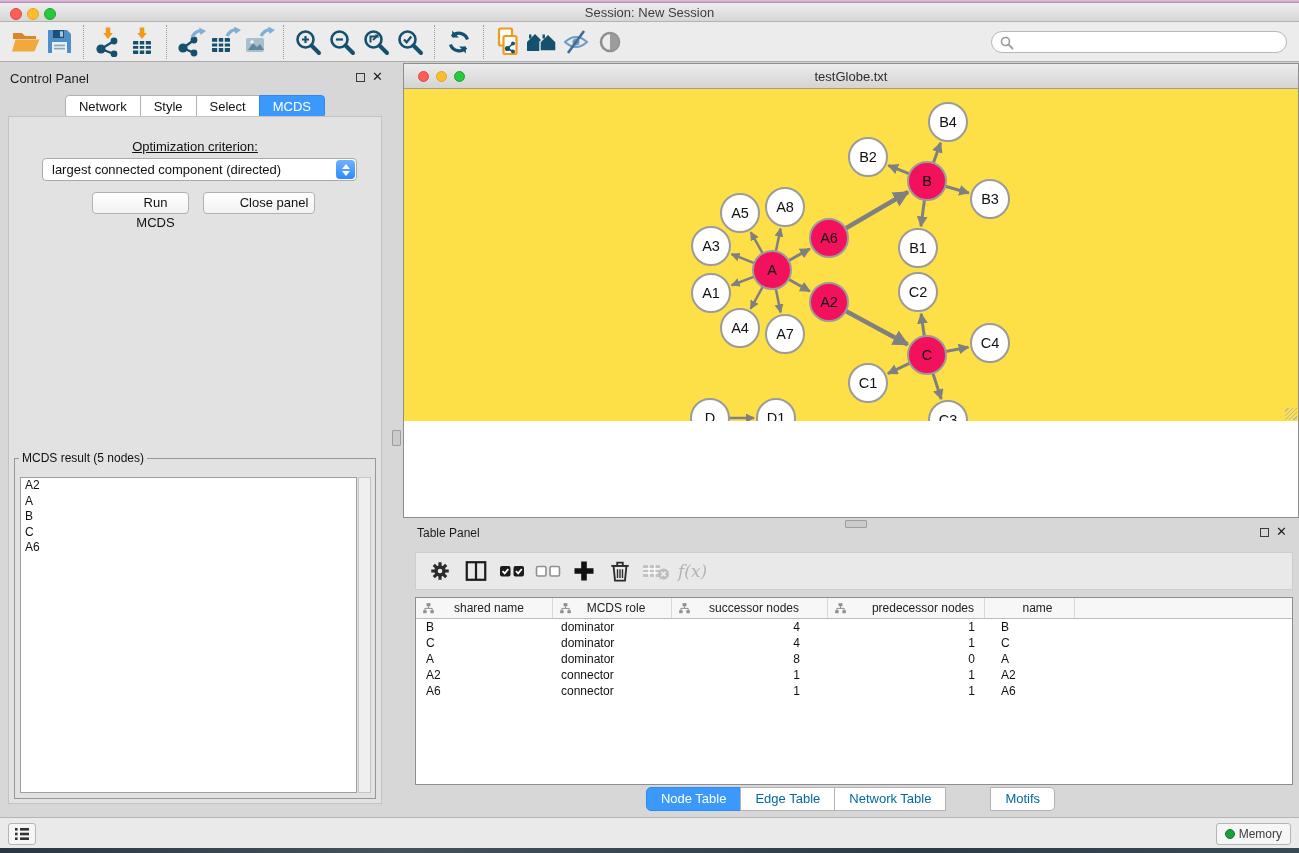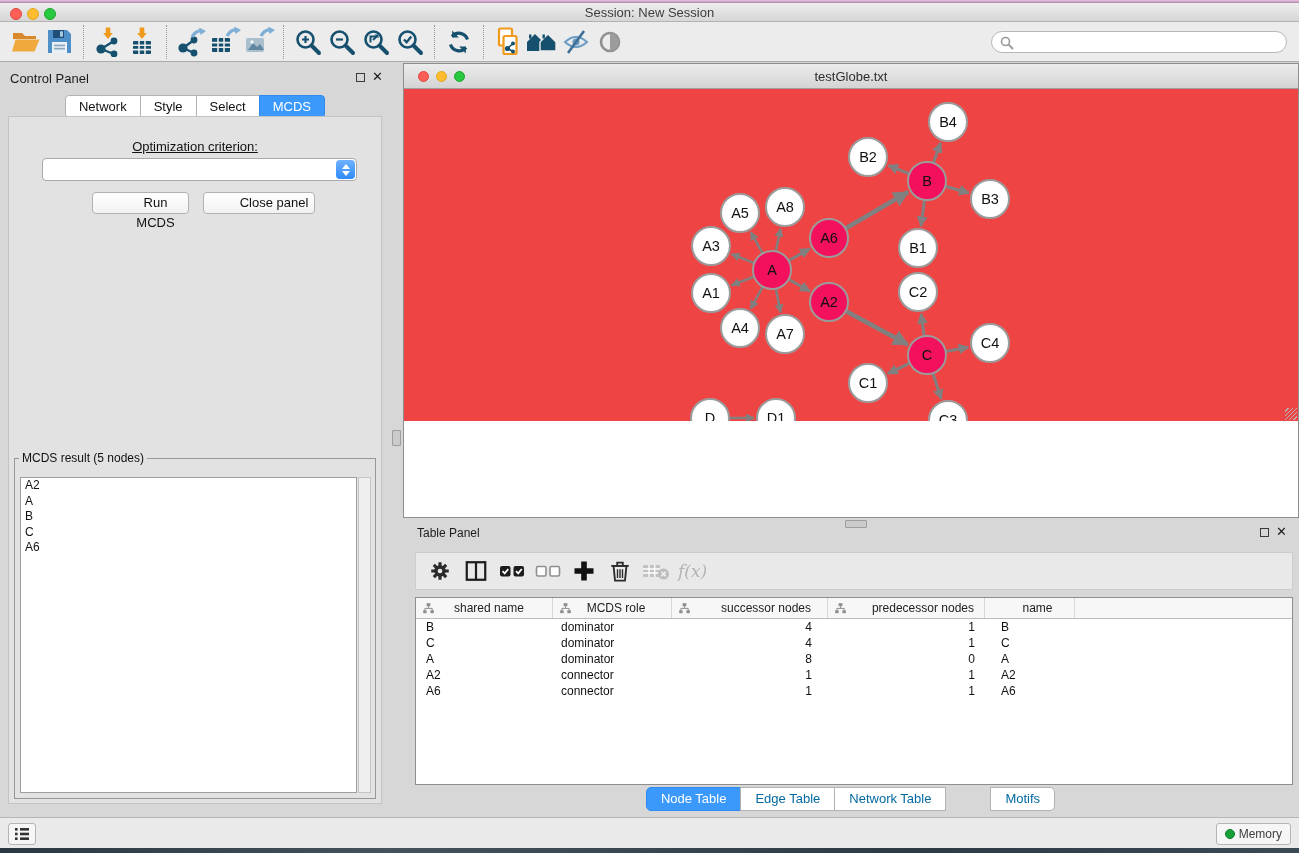--- a/index.html
+++ b/index.html
@@ -74,21 +74,21 @@
 
   
   .network-window{position:absolute;left:403px;top:63px;width:896px;height:455px;
     border:1px solid #8e8e8e;background:#fff;}
   .nw-titlebar{position:relative;height:25px;background:linear-gradient(#ececec,#d4d4d4);
     border-bottom:1px solid #9e9e9e;text-align:center;font-size:13px;line-height:25px;color:#2e2e2e;}
   .nw-titlebar .tl{top:7px;width:11px;height:11px;}
   .nw-titlebar .tl.red{left:14px;}
   .nw-titlebar .tl.yellow{left:32px;}
   .nw-titlebar .tl.green{left:50px;}
-  .nw-canvas{position:relative;height:332px;background:#ef4444;overflow:hidden;}
+  .nw-canvas{position:relative;height:332px;background:#fde047;overflow:hidden;}
   .resize-corner{position:absolute;right:1px;bottom:1px;width:12px;height:12px;
     background:repeating-linear-gradient(135deg,transparent 0 2px,#b5b5b5 2px 3px);}
 
   
   .table-panel{position:absolute;left:403px;top:518px;width:896px;height:299px;background:#d7d7d7;}
   .grip-h{position:absolute;left:442px;top:2px;width:22px;height:8px;background:#cbcbcb;
     border:1px solid #9d9d9d;border-radius:1px;}
   .tp-title{position:absolute;left:14px;top:8px;font-size:12px;color:#1c1c1c;}
   .tp-float{right:30px;top:10px;}
   .tp-close{right:12px;top:6px;}
@@ -100,21 +100,21 @@
   .tbl{position:absolute;left:12px;top:79px;width:878px;height:188px;background:#fff;
     border:1px solid #8e8e8e;overflow:hidden;}
   .tbl-head{display:flex;height:21px;background:#f7f7f7;border-bottom:1px solid #bdbdbd;}
   .th{position:relative;font-size:12px;color:#222;text-align:center;line-height:20px;
     border-right:1px solid #d8d8d8;}
   .th .hicon{position:absolute;left:7px;top:5px;}
   .tbl-row{display:flex;height:16px;align-items:center;}
   .td{font-size:12px;color:#111;white-space:nowrap;overflow:hidden;}
   .c0{width:137px;padding-left:10px;}
   .c1{width:119px;padding-left:8px;}
-  .c2{width:156px;padding-right:16px;text-align:right;}
+  .c2{width:156px;padding-right:28px;text-align:right;}
   .c3{width:157px;padding-right:10px;text-align:right;}
   .c4{width:90px;padding-left:16px;}
   .cfill{flex:1;border-right:none !important;}
   .tp-tabs{position:absolute;left:0;right:0;top:269px;display:flex;justify-content:center;}
   .tp-tab{padding:3px 14px;font-size:13px;background:#fff;border:1px solid #b2b2b2;
     margin-left:-1px;color:#0369a1;line-height:16px;}
   .tp-tab:first-child{border-radius:5px 0 0 5px;}
   .tp-tab:last-child{border-radius:0 5px 5px 0;margin-left:44px;}
   .tp-tab.sel{background:#3b99fc;border-color:#2f8af0;color:#fff;}
 
@@ -312,20 +312,21 @@
     <span class="close-x">✕</span>
     <div class="cp-tabs">
         <div class="cp-tab">Network</div>
         <div class="cp-tab">Style</div>
         <div class="cp-tab">Select</div>
         <div class="cp-tab sel">MCDS</div>
       </div>
     <div class="cp-inner">
       <div class="opt-label">Optimization criterion:</div>
       <div class="criterion-select">
+        <span class="criterion-text">largest connected component (directed)</span>
         <span class="stepper">
             <i class="up"></i>
             <i class="down"></i>
           </span>
       </div>
       <div class="btn run-btn">Run MCDS</div>
       <div class="btn cls-btn">Close panel</div>
       <fieldset class="result-fieldset">
         <legend>MCDS result (5 nodes)</legend>
         <div class="list-box">

